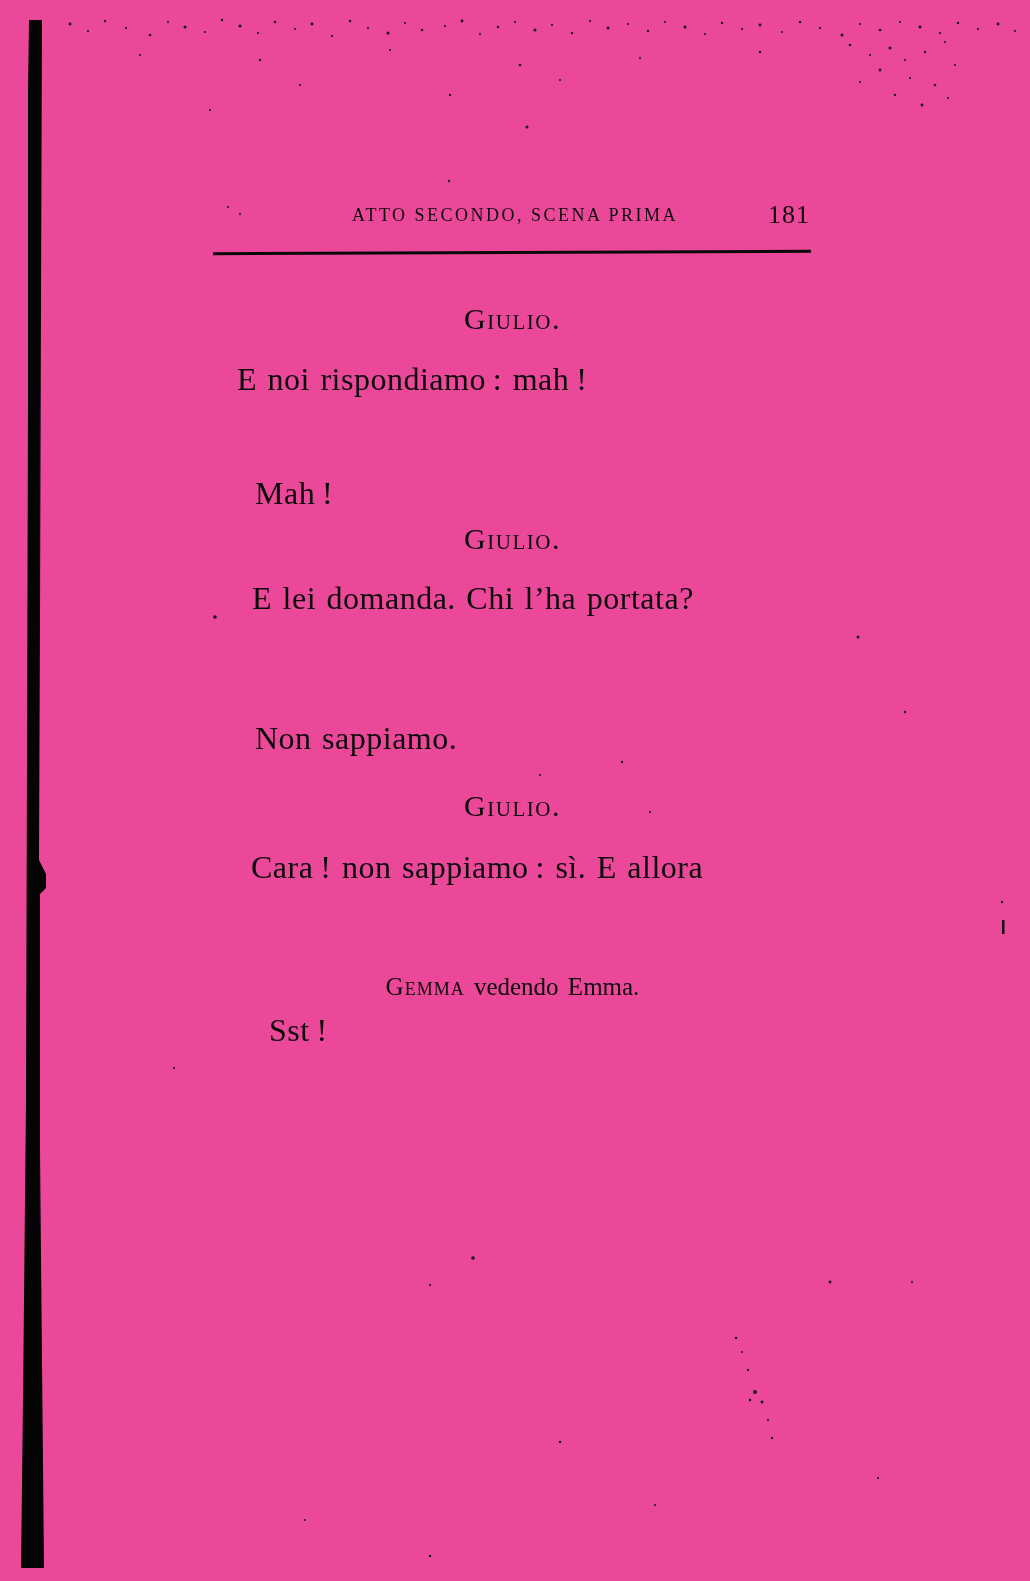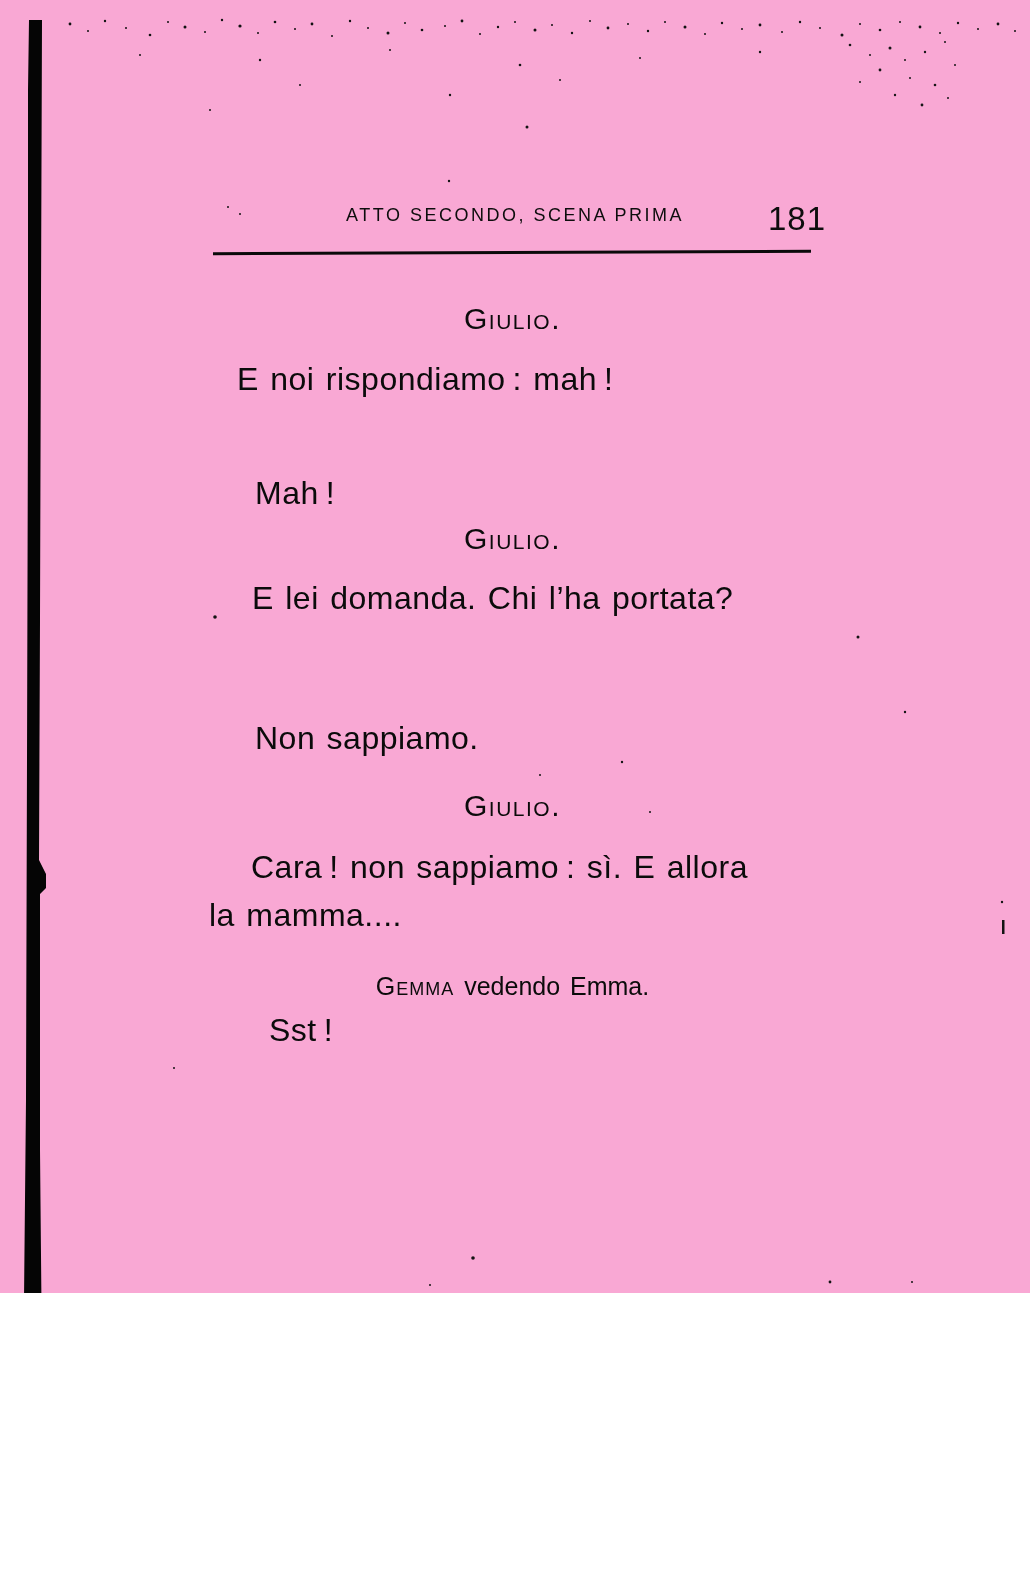--- a/index.html
+++ b/index.html
@@ -3,24 +3,24 @@
 <meta charset="utf-8">
 <style>
   html, body {
     margin: 0;
     padding: 0;
     background: #ffffff;
   }
   .page {
     position: relative;
     width: 1030px;
-    height: 1293px;
-    background: #f9a8d4;
+    height: 1581px;
+    background: #ec4899;
     overflow: hidden;
-    font-family: Liberation Sans, sans-serif;
+    font-family: Liberation Serif, serif;
     color: #0b0b0b;
   }
   .noise-layer {
     position: absolute;
     left: 0; top: 0;
     width: 1030px; height: 1581px;
     pointer-events: none;
   }
   .header-row {
     position: absolute;
@@ -30,21 +30,21 @@
     text-align: center;
     font-size: 18px;
     letter-spacing: 2.5px;
     white-space: nowrap;
     color: #0d0d0d;
   }
   .page-number {
     position: absolute;
     left: 768px;
     top: 200px;
-    font-size: 33px;
+    font-size: 26px;
     letter-spacing: 1px;
     color: #0d0d0d;
   }
   .header-rule {
     position: absolute;
     left: 213px;
     top: 251px;
     width: 598px;
     height: 3px;
     background: #0a0a0a;
@@ -223,21 +223,20 @@
 
   <div class="dialogue" style="top:582px; left:252px">E lei domanda. Chi l’ha portata?</div>
 
 
   <div class="dialogue" style="top:722px; left:255px">Non sappiamo.</div>
 
   <div class="speaker" style="top:791px">Giulio.</div>
 
   <div class="dialogue" style="top:851px; left:251px">Cara ! non sappiamo : sì. E allora</div>
 
-  <div class="dialogue" style="top:899px; left:209px">la mamma....</div>
 
   <div class="stage" style="top:974px">
     <span class="sp">Gemma</span><span> vedendo Emma.</span>
   </div>
 
   <div class="dialogue" style="top:1014px; left:269px">Sst !</div>
 
 </div>
 
 </body></html>

